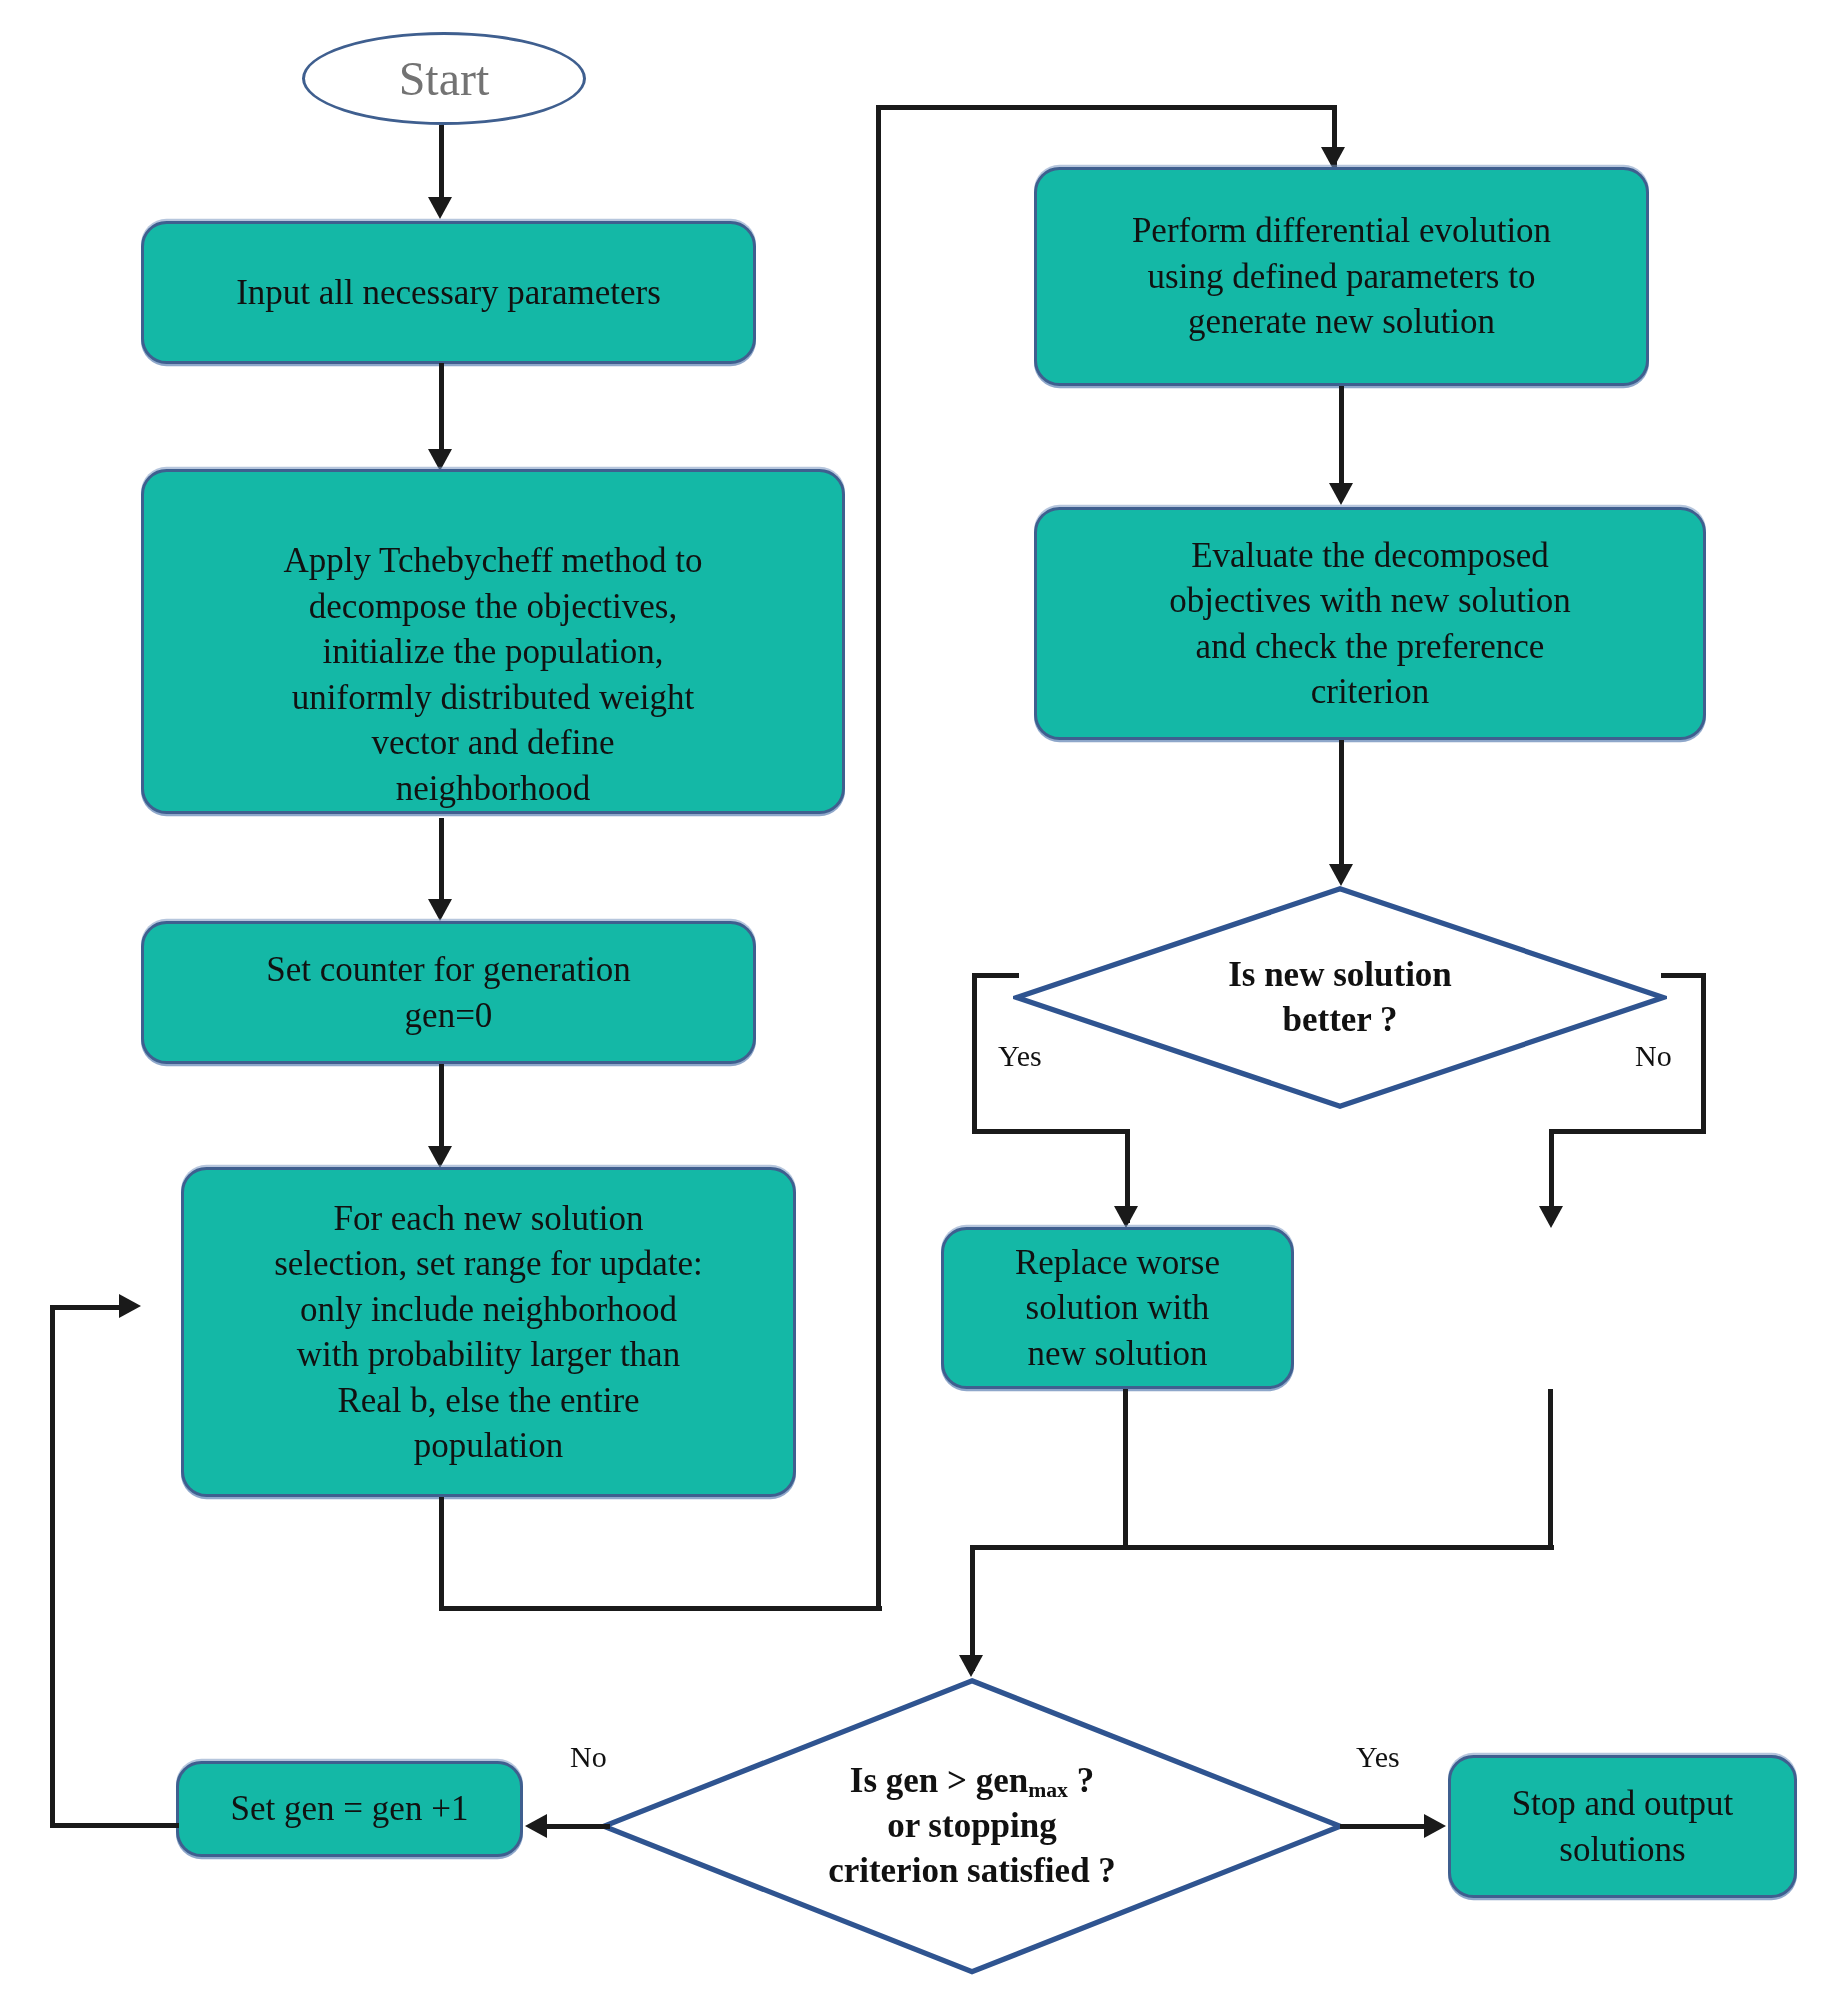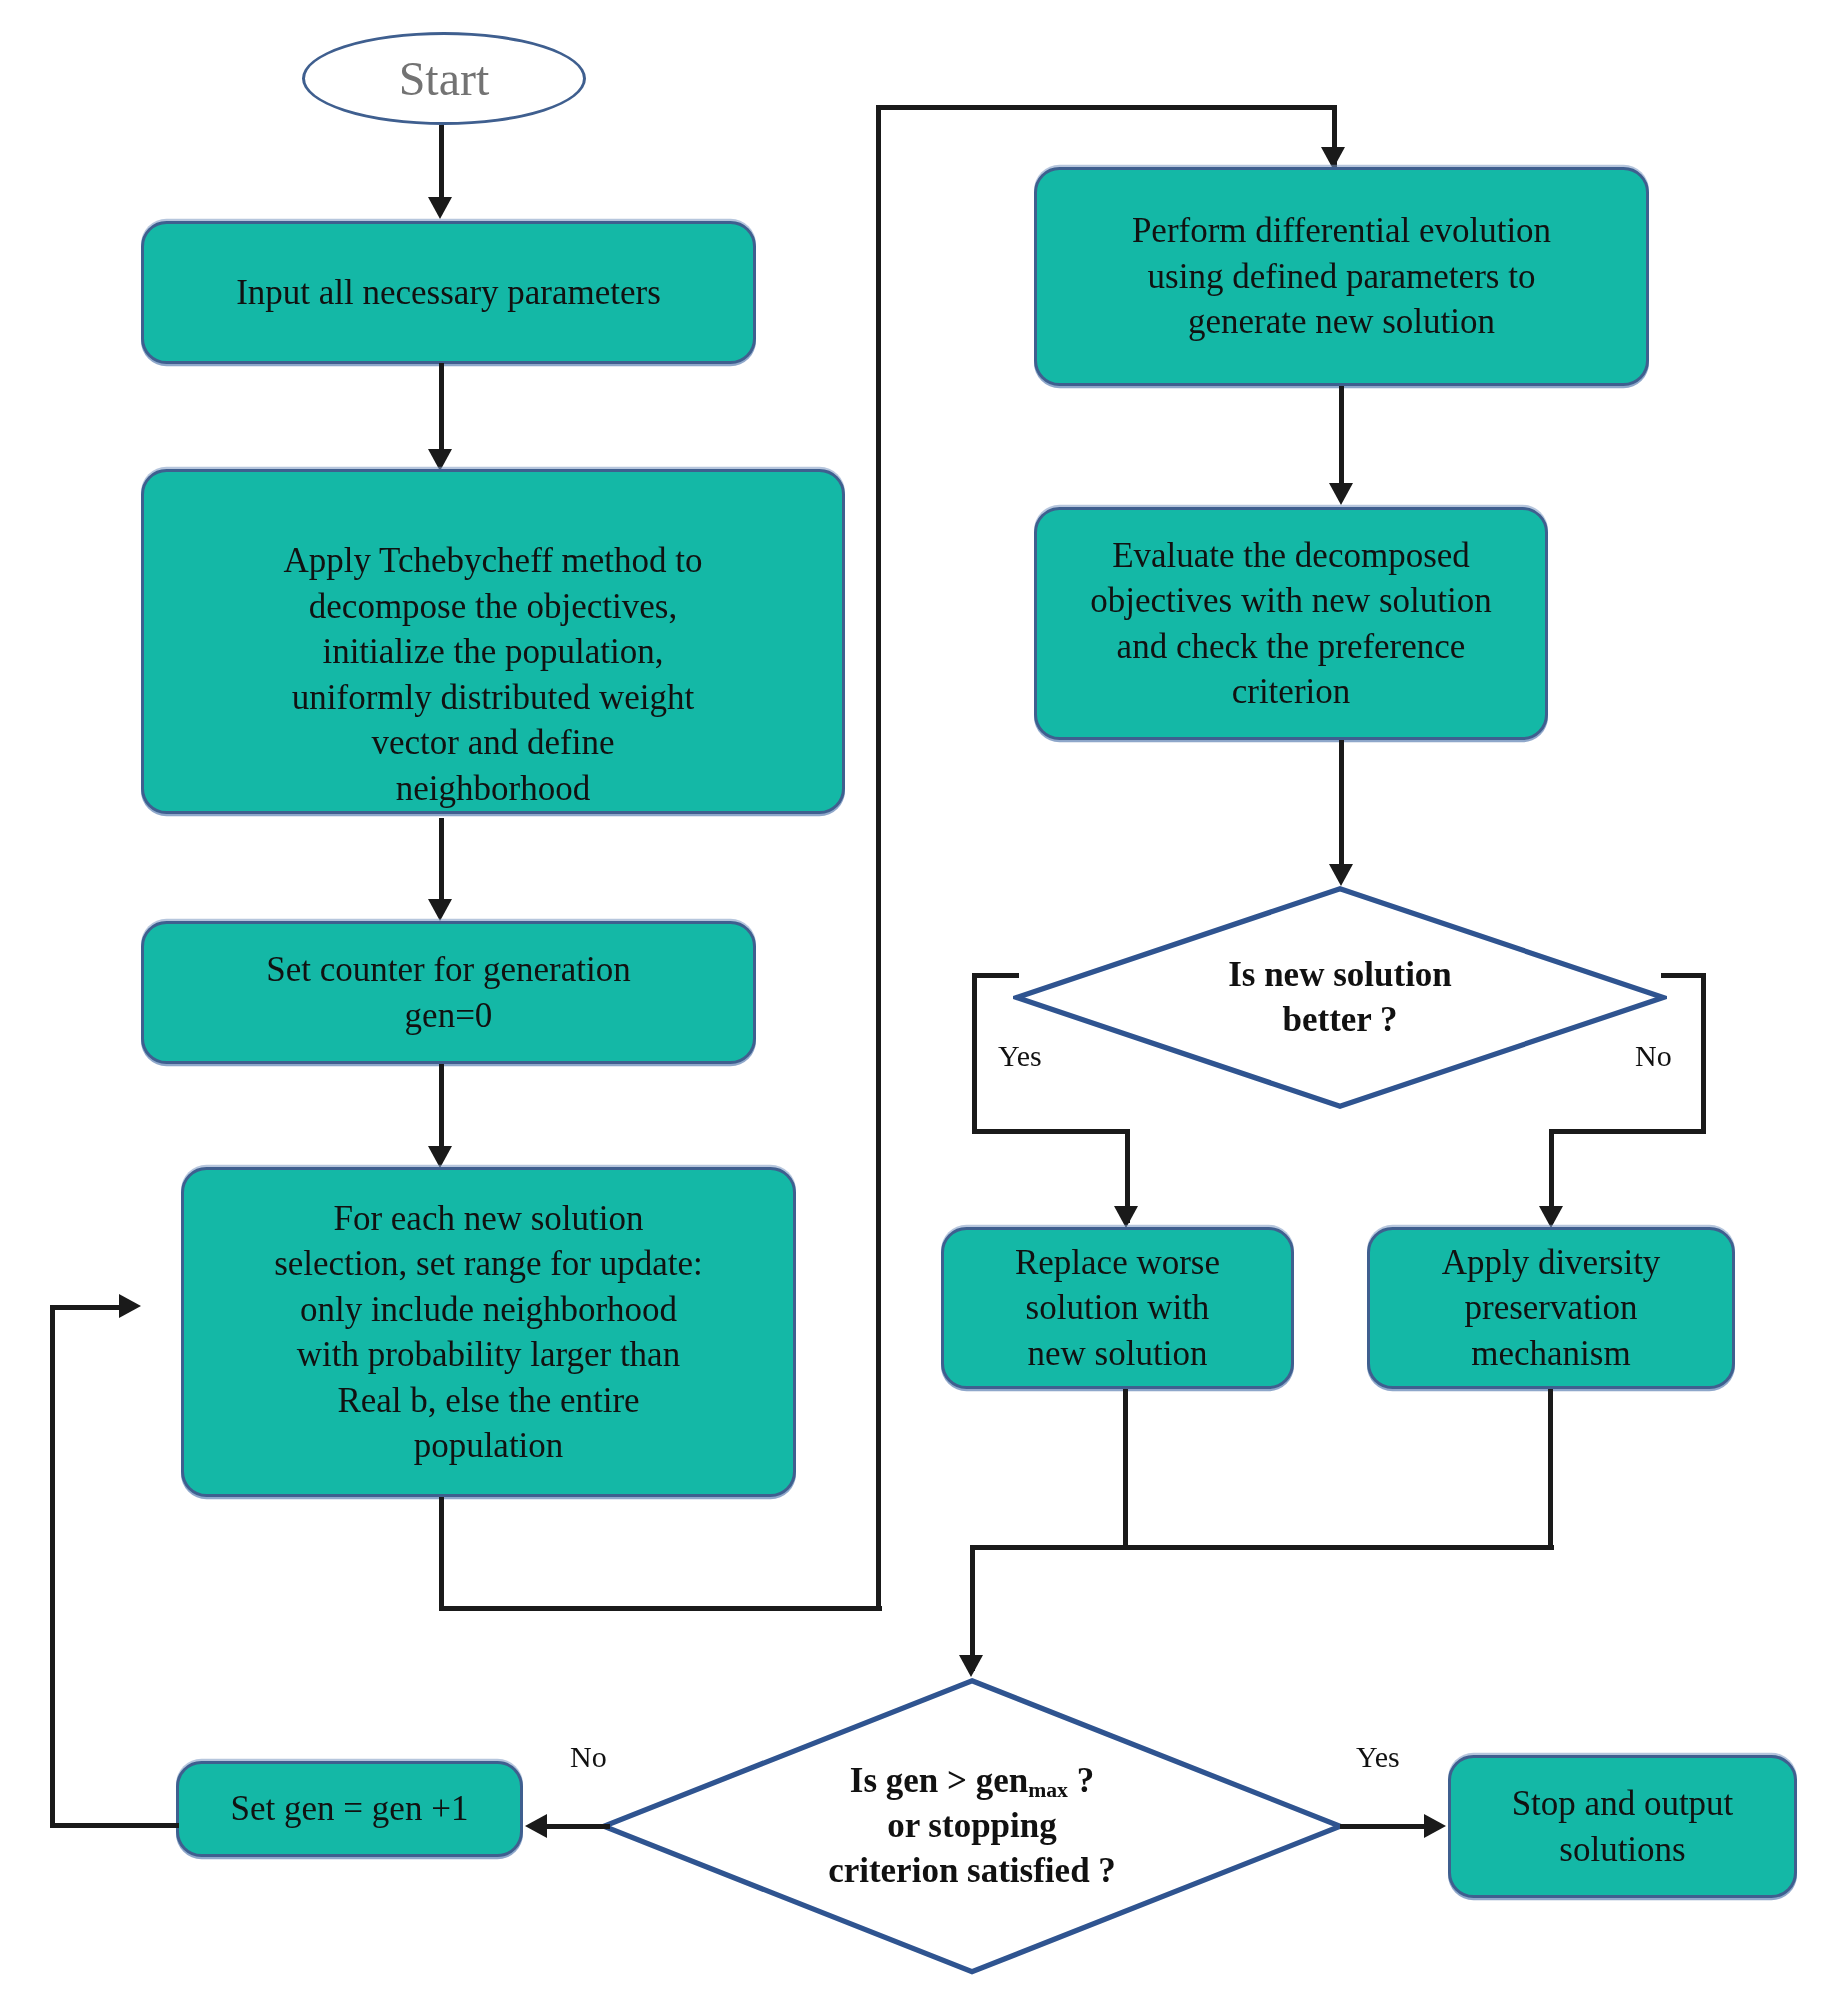--- a/index.html
+++ b/index.html
@@ -108,21 +108,21 @@
     <span class="txt">
       <span>Perform differential evolution</span><br>
       <span>using defined parameters to</span><br>
       <span>generate new solution</span>
     </span>
   </div>
 
   <div class="ln-v" style="left:1339px;top:386px;height:111px;"></div>
   <div class="arrow down" style="left:1329px;top:483px;"></div>
 
-  <div class="node proc" style="left:1034px;top:507px;width:514px;height:233px;">
+  <div class="node proc" style="left:1034px;top:507px;width:672px;height:233px;">
     <span class="txt">
       <span>Evaluate the decomposed</span><br>
       <span>objectives with new solution</span><br>
       <span>and check the preference</span><br>
       <span>criterion</span>
     </span>
   </div>
 
   <div class="ln-v" style="left:1339px;top:740px;height:137px;"></div>
   <div class="arrow down" style="left:1329px;top:864px;"></div>
@@ -152,27 +152,20 @@
   <div class="arrow down" style="left:1539px;top:1206px;"></div>
 
   <div class="node proc" style="left:941px;top:1227px;width:353px;height:162px;">
     <span class="txt">
       <span>Replace worse</span><br>
       <span>solution with</span><br>
       <span>new solution</span>
     </span>
   </div>
 
-  <div class="node proc" style="left:1367px;top:1227px;width:368px;height:162px;">
-    <span class="txt">
-      <span>Apply diversity</span><br>
-      <span>preservation</span><br>
-      <span>mechanism</span>
-    </span>
-  </div>
 
   <div class="ln-v" style="left:1123px;top:1389px;height:161px;"></div>
   <div class="ln-v" style="left:1548px;top:1389px;height:161px;"></div>
   <div class="ln-h" style="left:970px;top:1545px;width:584px;"></div>
   <div class="ln-v" style="left:970px;top:1545px;height:126px;"></div>
   <div class="arrow down" style="left:959px;top:1655px;"></div>
 
   <div class="diamond" style="left:600px;top:1677px;width:744px;height:299px;">
     <svg viewBox="0 0 992 398" preserveAspectRatio="none">
       <polygon points="496,5 987,199 496,393 5,199" fill="#ffffff" stroke="#2f5490" stroke-width="7"></polygon>

